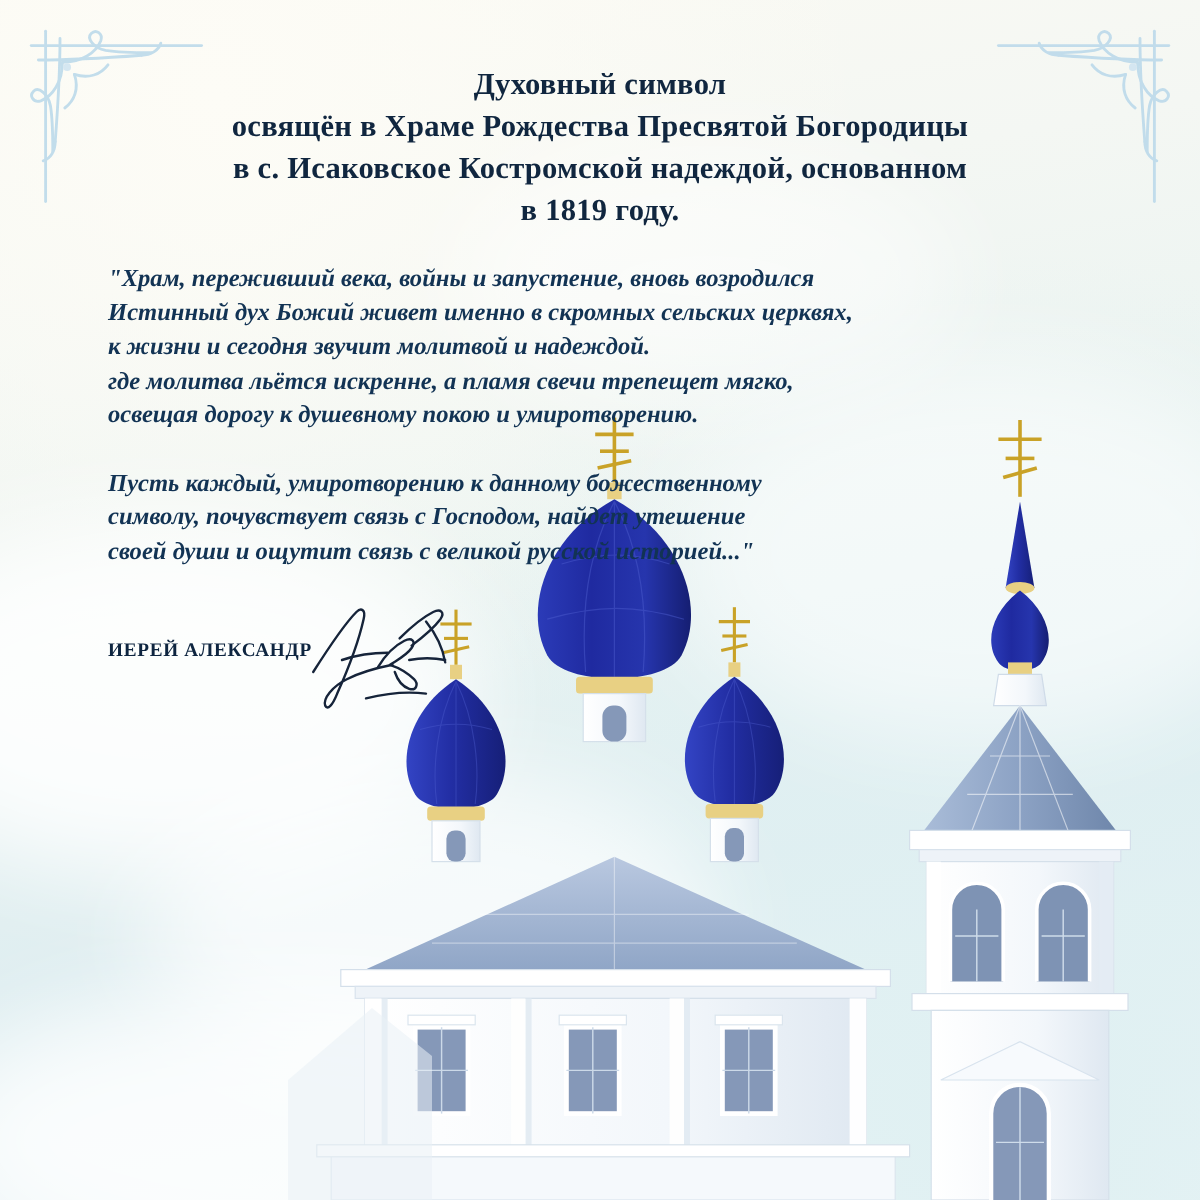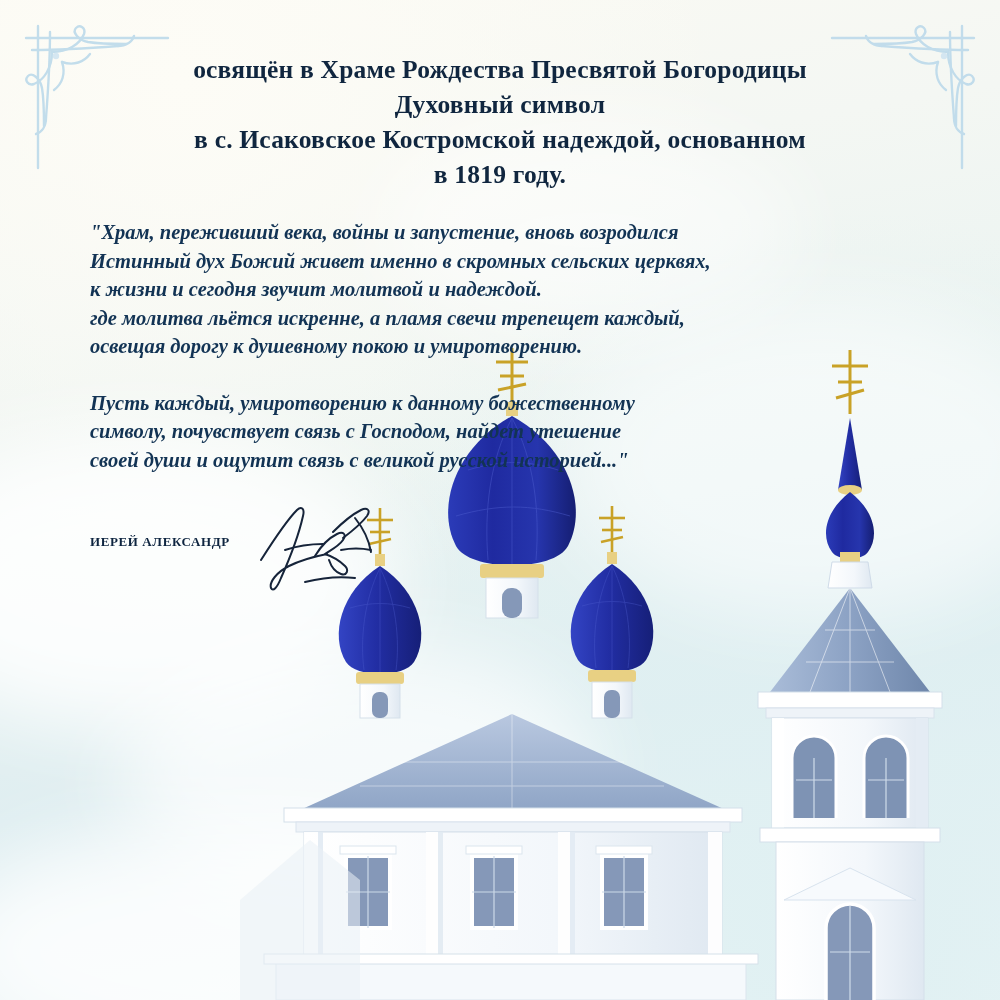--- a/index.html
+++ b/index.html
@@ -81,21 +81,21 @@
   .quote .line { display: block; white-space: nowrap; }
 
   
   .sig-name {
     position: absolute;
     left: 90px;
     top: 534px;
     color: #0e2540;
     font-family: "Liberation Serif", serif;
     font-weight: bold;
-    font-size: 13px;
+    font-size: 16px;
     letter-spacing: 0.6px;
   }
   .sig-mark {
     position: absolute;
     left: 255px;
     top: 498px;
     width: 130px;
     height: 110px;
   }
 
@@ -361,32 +361,32 @@
       <rect x="36" y="620" width="470" height="40" fill="#f5f9fc" stroke="#dbe5ee" stroke-width="1"></rect>
       <rect x="24" y="614" width="494" height="10" fill="#ffffff" stroke="#d6e1ea" stroke-width="1"></rect>
     </g>
 
     <g>
       <path d="M0 560 L70 500 L120 540 L120 660 L0 660 Z" fill="#e9f0f6" opacity="0.55"></path>
     </g>
   </svg>
 
   <div class="header">
+    <span class="line">Духовный символ</span>
     <span class="line">освящён в Храме Рождества Пресвятой Богородицы</span>
-    <span class="line">Духовный символ</span>
     <span class="line">в с. Исаковское Костромской надеждой, основанном</span>
     <span class="line">в 1819 году.</span>
   </div>
 
   <div class="quote">
     <p>
       <span class="line">"Храм, переживший века, войны и запустение, вновь возродился</span>
       <span class="line">Истинный дух Божий живет именно в скромных сельских церквях,</span>
       <span class="line">к жизни и сегодня звучит молитвой и надеждой.</span>
-      <span class="line">где молитва льётся искренне, а пламя свечи трепещет каждый,</span>
+      <span class="line">где молитва льётся искренне, а пламя свечи трепещет мягко,</span>
       <span class="line">освещая дорогу к душевному покою и умиротворению.</span>
     </p>
     <div class="para-gap"></div>
     <p>
       <span class="line">Пусть каждый, умиротворению к данному божественному</span>
       <span class="line">символу, почувствует связь с Господом, найдет утешение</span>
       <span class="line">своей души и ощутит связь с великой русской историей..."</span>
     </p>
   </div>
 

